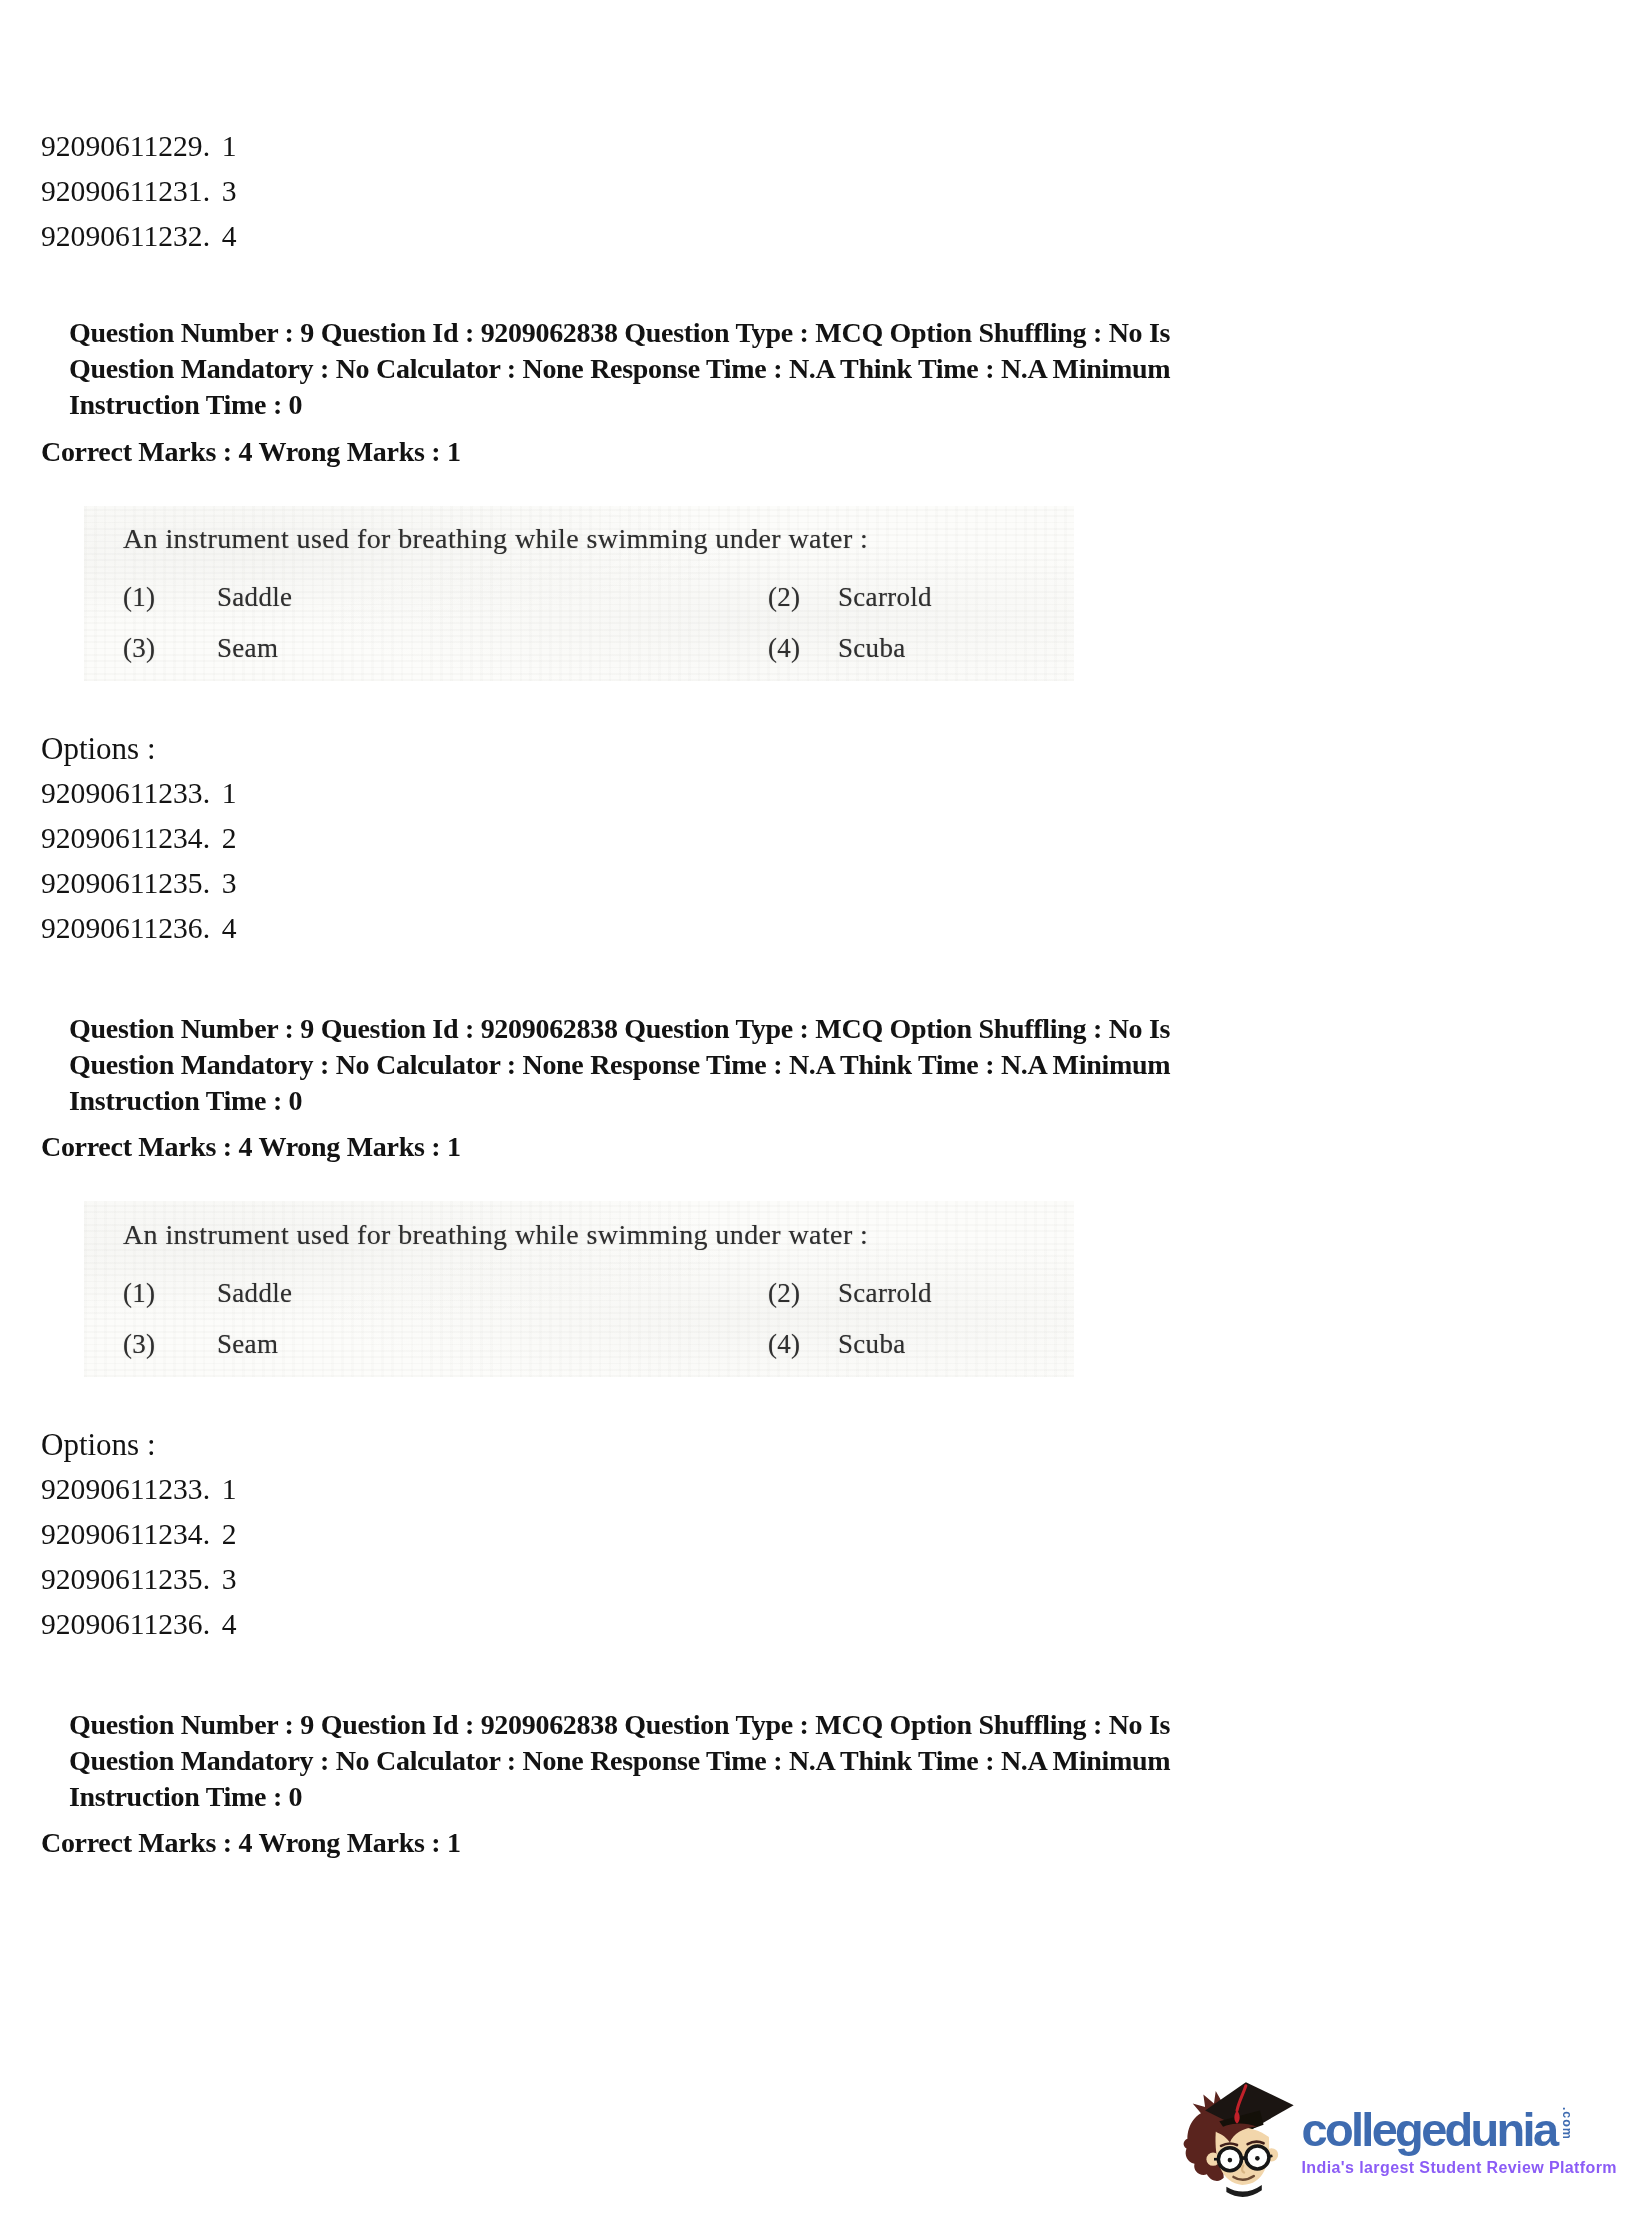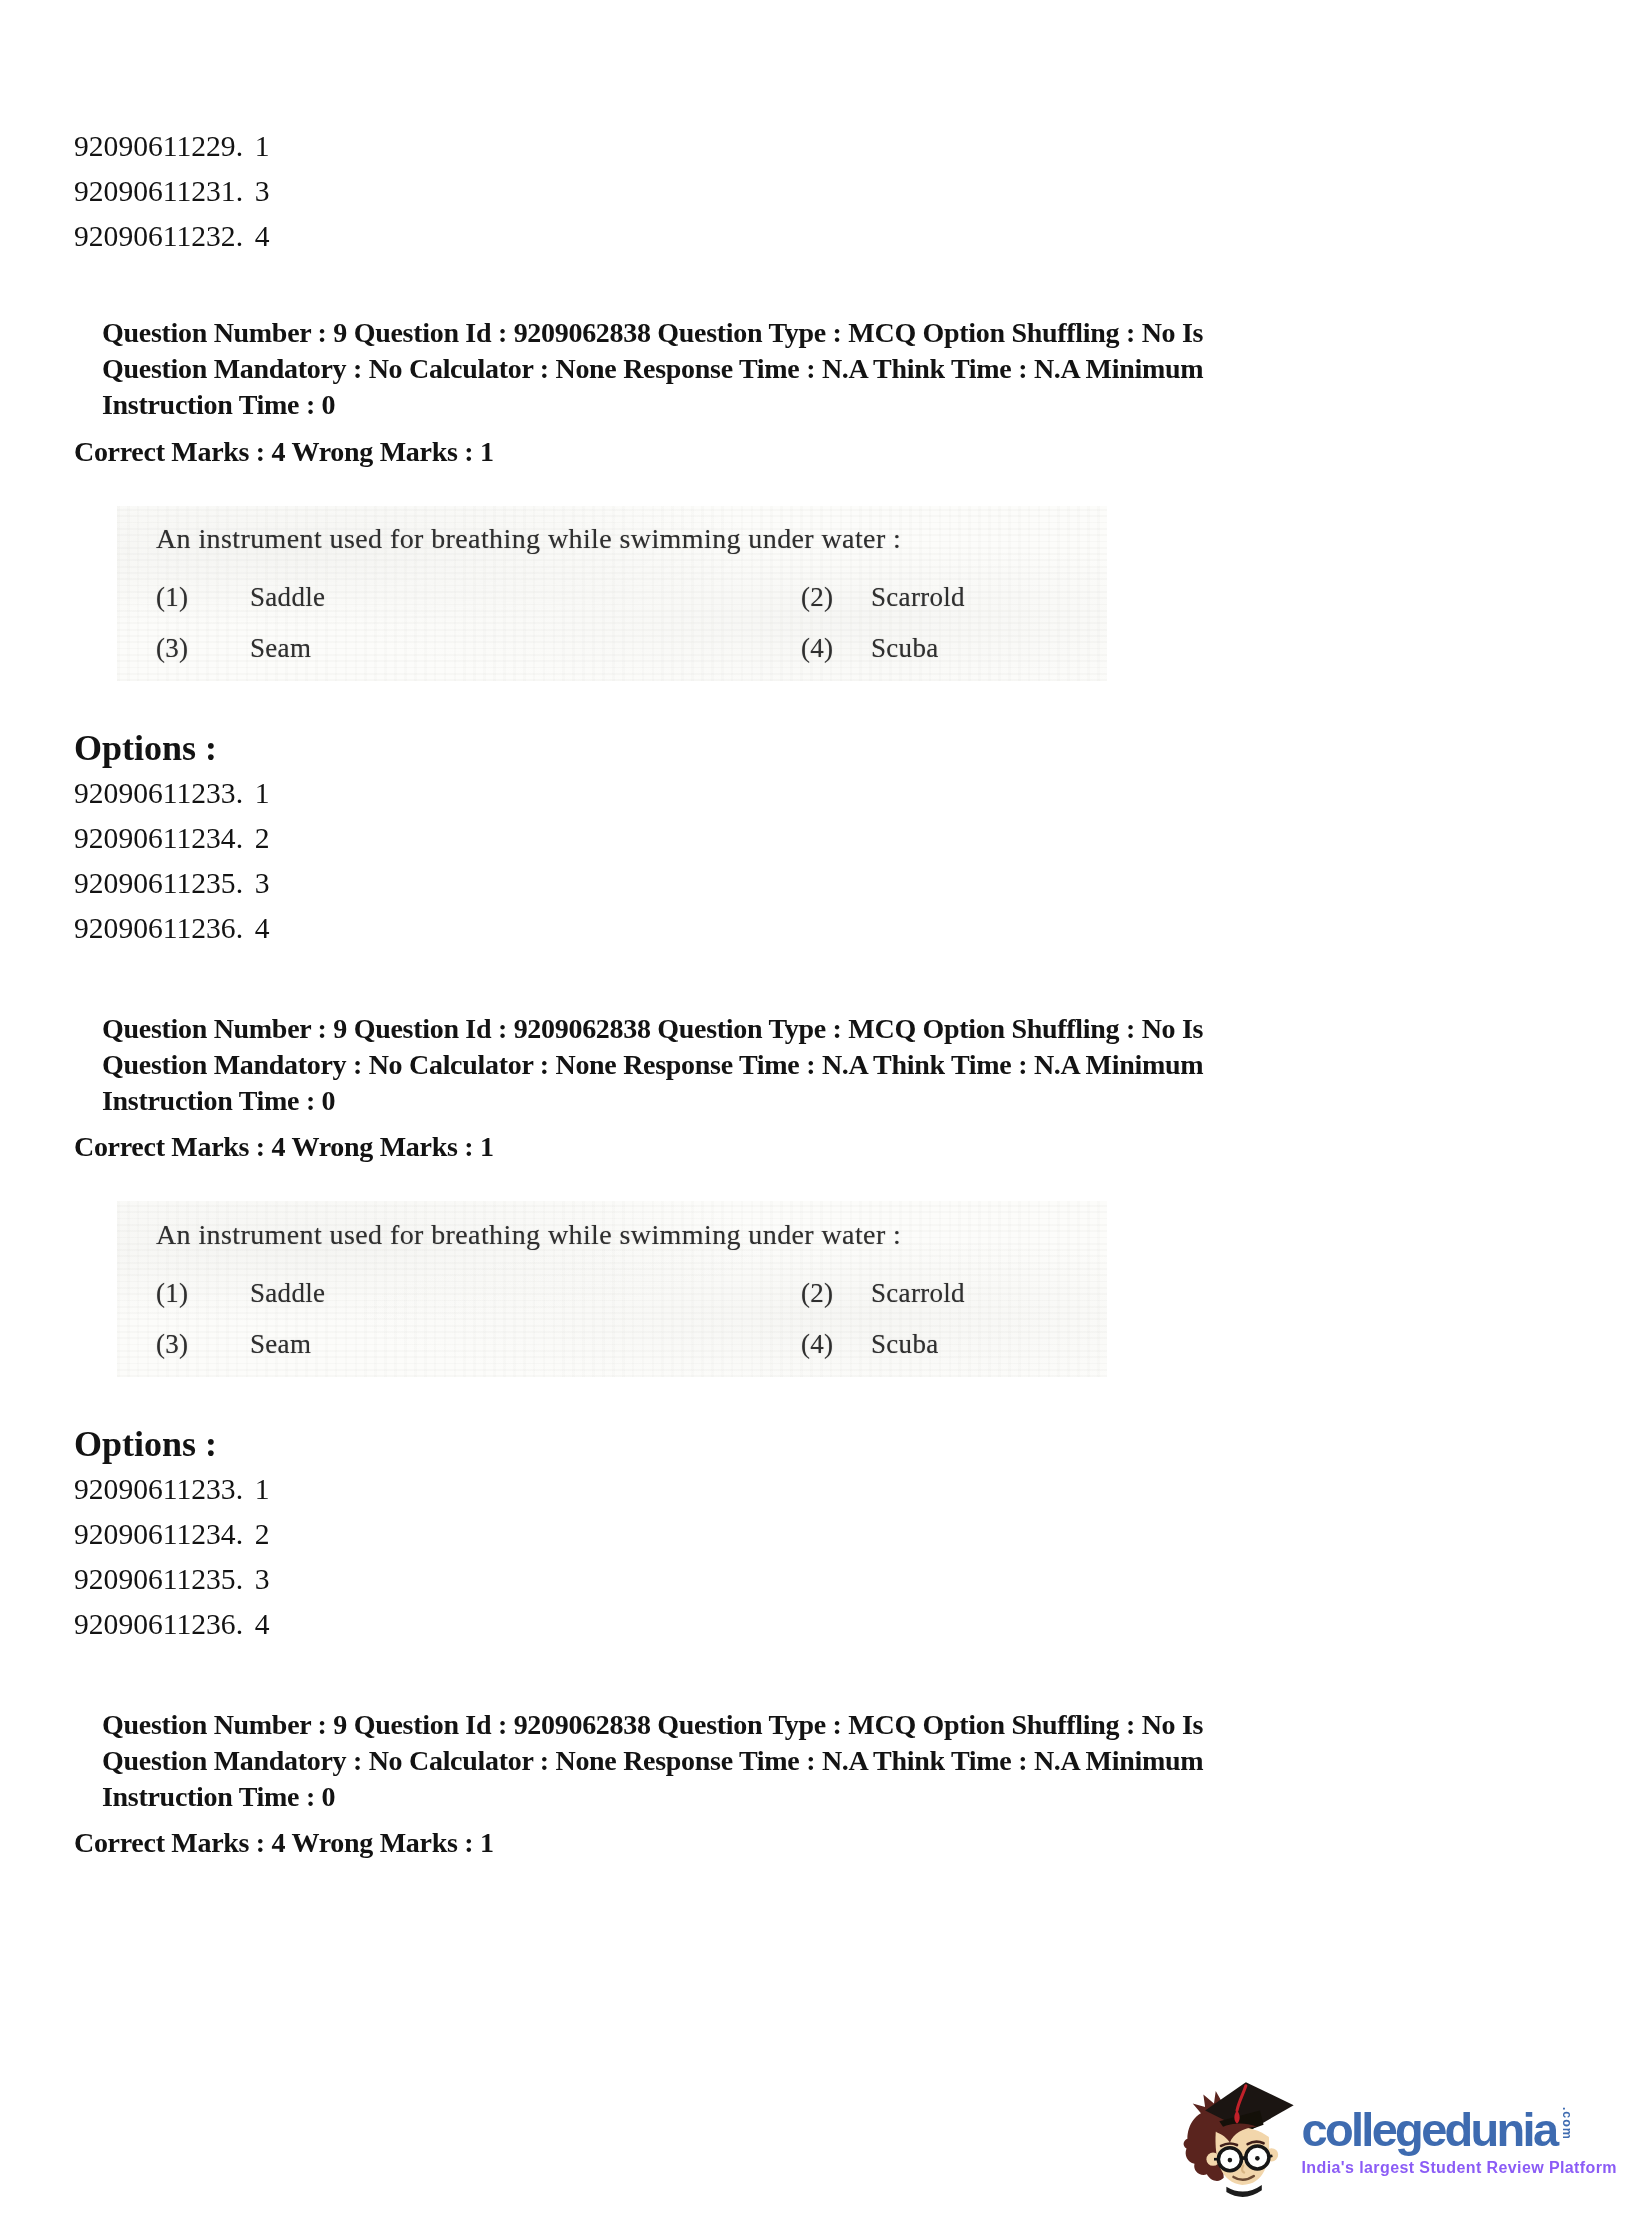--- a/index.html
+++ b/index.html
@@ -4,21 +4,21 @@
 <style>
   html, body { margin: 0; padding: 0; }
   body {
     width: 1644px; height: 2217px;
     background: #ffffff;
     font-family: "Liberation Serif", serif;
     color: #131313;
     position: relative;
     overflow: hidden;
   }
-  .content { padding: 124px 0 0 74px; }
+  .content { padding: 124px 0 0 41px; }
 
   
   .id-line {
     font-size: 29.6px; line-height: 45px;
     white-space: nowrap;
   }
   .id-line .ans { margin-left: 11.6px; }
 
   
   .meta {
@@ -53,21 +53,21 @@
     display: grid;
     grid-template-columns: 94px 551px 70px auto;
     row-gap: 15px;
     margin-top: 21.5px;
     font-size: 27px; line-height: 36px;
     letter-spacing: 0.3px;
   }
 
   
   .options { margin-top: 45px; }
-  .options-heading { font-weight: bold; font-size: 36px; line-height: 45px; }
+  .options-heading { font-weight: normal; font-size: 31px; line-height: 45px; }
 
   
   .logo {
     position: absolute; right: 27px; bottom: 9px;
     display: flex; align-items: center; gap: 3px;
   }
   .mascot { width: 124px; height: 133px; flex: 0 0 auto; }
   .logo-text { display: flex; flex-direction: column; font-family: "Liberation Sans", sans-serif; }
   .word-row { display: flex; align-items: flex-end; }
   .wordmark {

